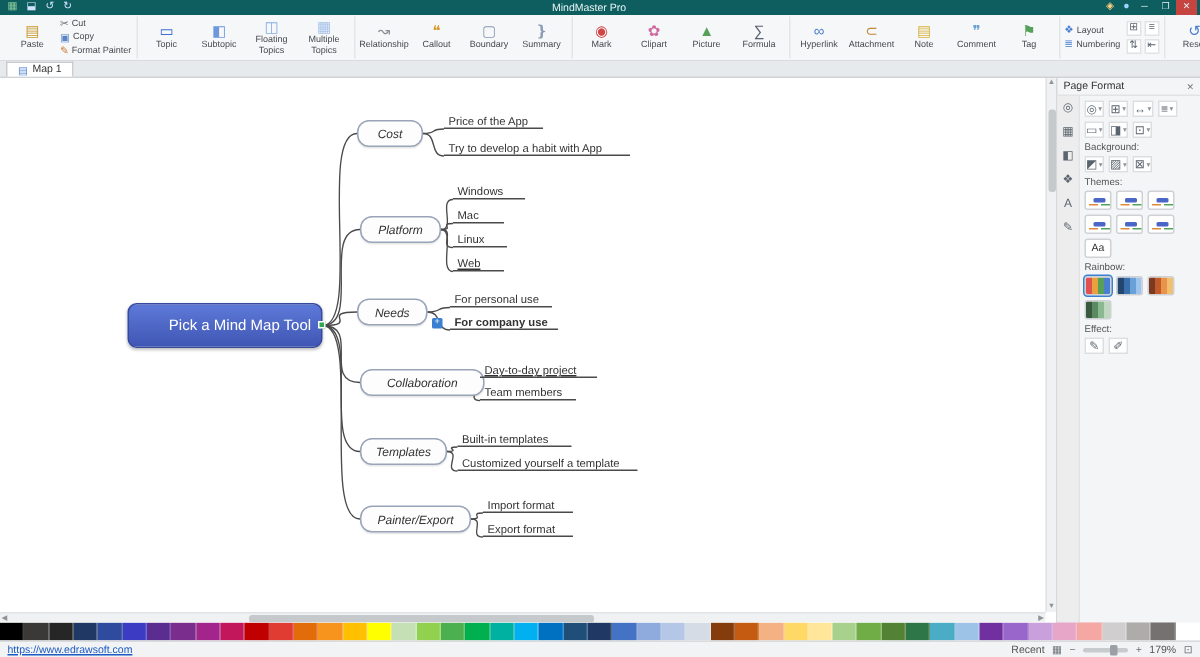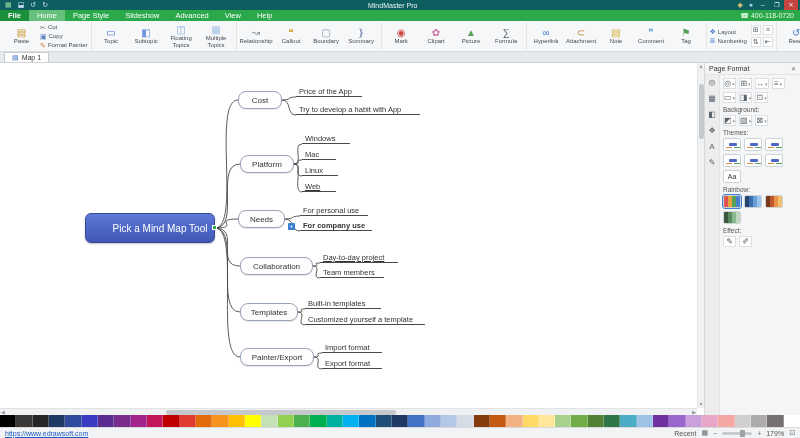--- a/index.html
+++ b/index.html
@@ -39,21 +39,21 @@
   .doctab { background:#fff; border:1px solid #c9ccd0; border-bottom:none; font-size:7px; height:10px; display:flex; align-items:center; gap:3px; padding:0 7px; color:#333; }
   .doctab .dic { color:#4a7fd0; font-size:7px; }
 
   
   .main { flex:1; display:flex; min-height:0; }
   .canvas { flex:1; position:relative; background:#fff; overflow:hidden; }
   #connSvg { position:absolute; left:0; top:0; width:100%; height:100%; pointer-events:none; }
   #connSvg path { fill:none; stroke:#4a4a4a; stroke-width:.9; }
 
   .node-root { position:absolute; background:linear-gradient(#5d79d8,#4056b4); color:#fff; border:1px solid #36499c; border-radius:6px; display:flex; align-items:center; justify-content:center; font-size:10px; box-shadow:0 1px 2px rgba(0,0,0,.25); }
-  .node-branch { position:absolute; background:#fdfdfd; border:1px solid #9aa4b8; border-radius:8px; display:flex; align-items:center; justify-content:center; font-size:8px; color:#333; box-shadow:0 1px 1px rgba(0,0,0,.1); white-space:nowrap; }
+  .node-branch { position:absolute; background:#fdfdfd; border:1px solid #9aa4b8; border-radius:8px; display:flex; align-items:center; justify-content:center; font-size:8px; color:#333; box-shadow:0 1px 1px rgba(0,0,0,.1); white-space:nowrap;font-style:italic; }
   .node-sub { position:absolute; font-size:7.5px; color:#333; height:11px; line-height:11px; padding:0 4px 0 3px; border-bottom:1px solid #4a4a4a; white-space:nowrap; }
   .handle { position:absolute; width:5px; height:5px; background:#2fa84f; border:1px solid #fff; }
   .expand-plus { position:absolute; width:7px; height:7px; background:#3a7fd0; color:#fff; font-size:6px; line-height:7px; text-align:center; border-radius:1px; }
 
   
   .vscroll { position:absolute; right:0; top:0; bottom:7px; width:7px; background:#f0f1f2; border-left:1px solid #e2e3e4; display:flex; flex-direction:column; align-items:center; font-size:5px; color:#909498; }
   .vthumb { width:5px; height:55px; background:#c6c9cc; border-radius:2px; margin-top:14px; }
   .hscroll { position:absolute; left:0; right:7px; bottom:0; height:7px; background:#f0f1f2; border-top:1px solid #e2e3e4; display:flex; align-items:center; font-size:5px; color:#909498; }
   .hthumb { height:5px; width:230px; background:#c6c9cc; border-radius:2px; margin-left:160px; }
   .sarrow { line-height:7px; padding:0 1px; }
@@ -110,36 +110,20 @@
         <span class="ticon" style="color: rgb(255, 210, 127);">◈</span>
         <span class="ticon" style="color: rgb(159, 212, 255);">●</span>
       </span>
     <span style="display:flex;">
         <span class="winbtn">─</span>
         <span class="winbtn">❐</span>
         <span class="winbtn close">✕</span>
       </span>
   </div>
 
-  <div class="menubar">
-    <div class="mtabs" style="display:flex;">
-        <div class="mtab file">File</div>
-        <div class="mtab active">Home</div>
-        <div class="mtab">Page Style</div>
-        <div class="mtab">Slideshow</div>
-        <div class="mtab">Advanced</div>
-        <div class="mtab">View</div>
-        <div class="mtab">Help</div>
-      </div>
-    <div class="menuspacer"></div>
-    <div class="hotline">
-      <span>☎</span>
-      <span>400-118-0720</span>
-    </div>
-  </div>
 
   <div class="ribbon">
       <div class="rgroup">
         <div class="bigbtn">
           <span class="ic" style="color: rgb(201, 150, 46);">▤</span>
           <span class="lbl">Paste</span>
         </div>
         <div class="smallcol">
           <div class="smallbtn">
             <span class="sic" style="color: rgb(107, 107, 107);">✂</span>
@@ -295,21 +279,21 @@
           <div class="node-sub" style="left: 296px; top: 23px; min-width: 66px;">Price of the App</div>
           <div class="node-sub" style="left: 296px; top: 41px; min-width: 124px;">Try to develop a habit with App</div>
           <div class="node-branch" style="left: 240px; top: 92px; width: 54px; height: 18px;">Platform</div>
           <div class="node-sub" style="left: 302px; top: 70px; min-width: 48px;">Windows</div>
           <div class="node-sub" style="left: 302px; top: 86px; min-width: 34px;">Mac</div>
           <div class="node-sub" style="left: 302px; top: 102px; min-width: 36px;">Linux</div>
           <div class="node-sub" style="left: 302px; top: 118px; min-width: 34px; text-decoration: underline;">Web</div>
           <div class="node-branch" style="left: 238px; top: 147px; width: 47px; height: 18px;">Needs</div>
           <div class="node-sub" style="left: 300px; top: 142px; min-width: 68px;">For personal use</div>
           <div class="node-sub" style="left: 300px; top: 157px; min-width: 72px; font-weight: bold;">For company use</div>
-          <div class="node-branch" style="left: 240px; top: 194px; width: 73px; height: 18px;">Collaboration</div>
+          <div class="node-branch" style="left: 240px; top: 194px; width: 83px; height: 18px;">Collaboration</div>
           <div class="node-sub" style="left: 320px; top: 189px; min-width: 78px; text-decoration: underline;">Day-to-day project</div>
           <div class="node-sub" style="left: 320px; top: 204px; min-width: 64px;">Team members</div>
           <div class="node-branch" style="left: 240px; top: 240px; width: 58px; height: 18px;">Templates</div>
           <div class="node-sub" style="left: 305px; top: 235px; min-width: 76px;">Built-in templates</div>
           <div class="node-sub" style="left: 305px; top: 251px; min-width: 120px;">Customized yourself a template</div>
           <div class="node-branch" style="left: 240px; top: 285px; width: 74px; height: 18px;">Painter/Export</div>
           <div class="node-sub" style="left: 322px; top: 279px; min-width: 60px;">Import format</div>
           <div class="node-sub" style="left: 322px; top: 295px; min-width: 60px;">Export format</div>
           <div class="handle" style="left: 212px; top: 162px;"></div>
           <div class="expand-plus" style="left: 288px; top: 160px;">+</div>

